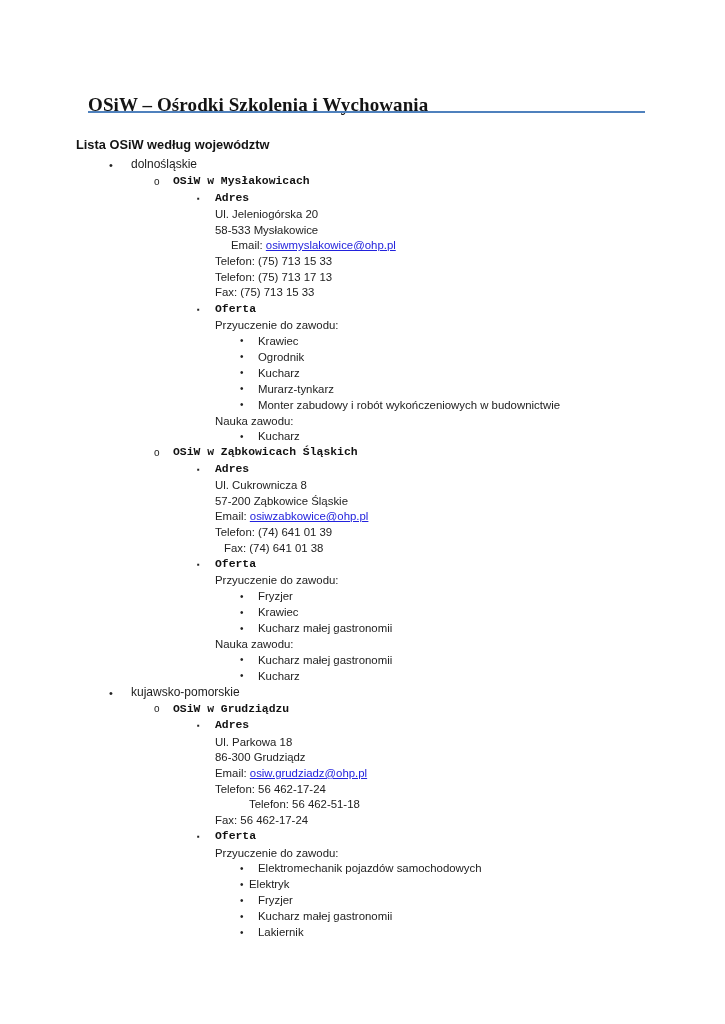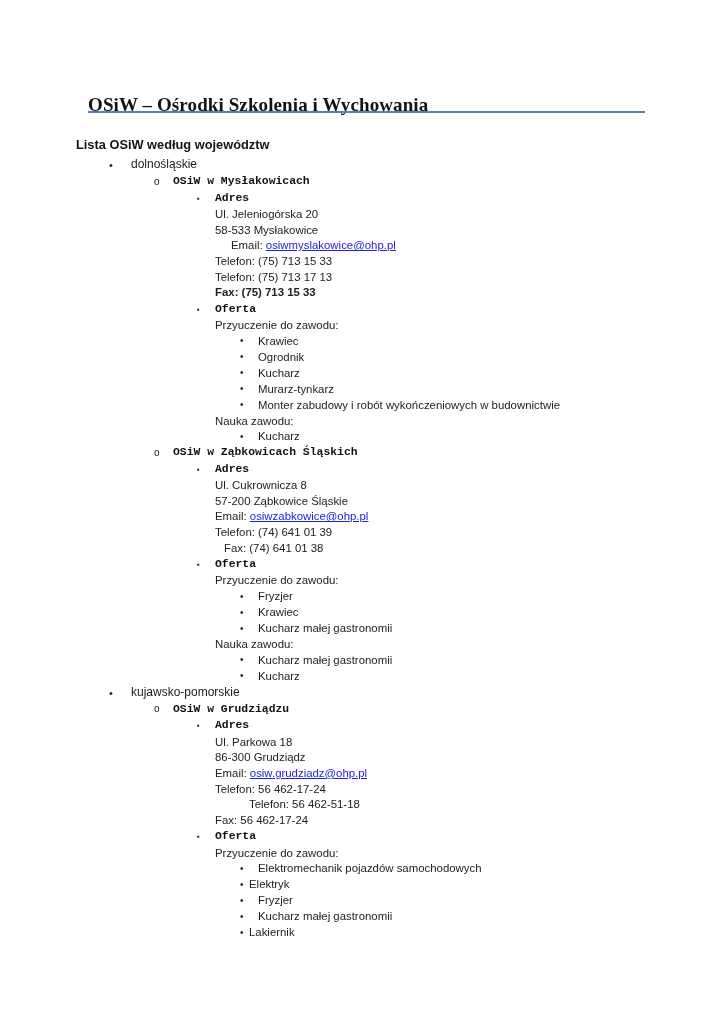--- a/index.html
+++ b/index.html
@@ -103,21 +103,21 @@
       <div class="row lvl1" style="left: 131px; top: 158px;">dolnośląskie</div>
       <div class="bullet circ" style="left: 154px; top: 175.7px;">o</div>
       <div class="row bold" style="left: 173px; top: 175.2px;">OSiW w Mysłakowicach</div>
       <div class="bullet sq" style="left: 197px; top: 193.5px;">▪</div>
       <div class="row bold" style="left: 215px; top: 191.5px;">Adres</div>
       <div class="row " style="left: 215px; top: 207.8px;">Ul. Jeleniogórska 20</div>
       <div class="row " style="left: 215px; top: 223.5px;">58-533 Mysłakowice</div>
       <div class="row" style="left: 215px; top: 239.2px; padding-left: 16px;"><span class="plain">Email: </span><span class="link">osiwmyslakowice@ohp.pl</span></div>
       <div class="row " style="left: 215px; top: 254.9px;">Telefon: (75) 713 15 33</div>
       <div class="row " style="left: 215px; top: 270.6px;">Telefon: (75) 713 17 13</div>
-      <div class="row " style="left: 215px; top: 286.3px; font-weight: bold;">Fax: (75) 713 15 33</div>
+      <div class="row " style="left: 215px; top: 286.3px;">Fax: (75) 713 15 33</div>
       <div class="bullet sq" style="left: 197px; top: 304.6px;">▪</div>
       <div class="row bold" style="left: 215px; top: 302.6px;">Oferta</div>
       <div class="row " style="left: 215px; top: 318.9px;">Przyuczenie do zawodu:</div>
       <div class="bullet disc4" style="left: 240px; top: 335.1px;">•</div>
       <div class="row " style="left: 258px; top: 334.6px;">Krawiec</div>
       <div class="bullet disc4" style="left: 240px; top: 351.1px;">•</div>
       <div class="row " style="left: 258px; top: 350.6px;">Ogrodnik</div>
       <div class="bullet disc4" style="left: 240px; top: 367.1px;">•</div>
       <div class="row " style="left: 258px; top: 366.6px;">Kucharz</div>
       <div class="bullet disc4" style="left: 240px; top: 383.1px;">•</div>
@@ -167,16 +167,16 @@
       <div class="row " style="left: 215px; top: 846.6px;">Przyuczenie do zawodu:</div>
       <div class="bullet disc4" style="left: 240px; top: 862.8px;">•</div>
       <div class="row " style="left: 258px; top: 862.3px;">Elektromechanik pojazdów samochodowych</div>
       <div class="bullet disc4" style="left: 240px; top: 878.8px;">•</div>
       <div class="row " style="left: 249px; top: 878.3px;">Elektryk</div>
       <div class="bullet disc4" style="left: 240px; top: 894.8px;">•</div>
       <div class="row " style="left: 258px; top: 894.3px;">Fryzjer</div>
       <div class="bullet disc4" style="left: 240px; top: 910.8px;">•</div>
       <div class="row " style="left: 258px; top: 910.3px;">Kucharz małej gastronomii</div>
       <div class="bullet disc4" style="left: 240px; top: 926.8px;">•</div>
-      <div class="row " style="left: 249px; top: 926.3px;">Lakiernik</div>
+      <div class="row " style="left: 258px; top: 926.3px;">Lakiernik</div>
     </div>
 
 </div>
 
 </body></html>

